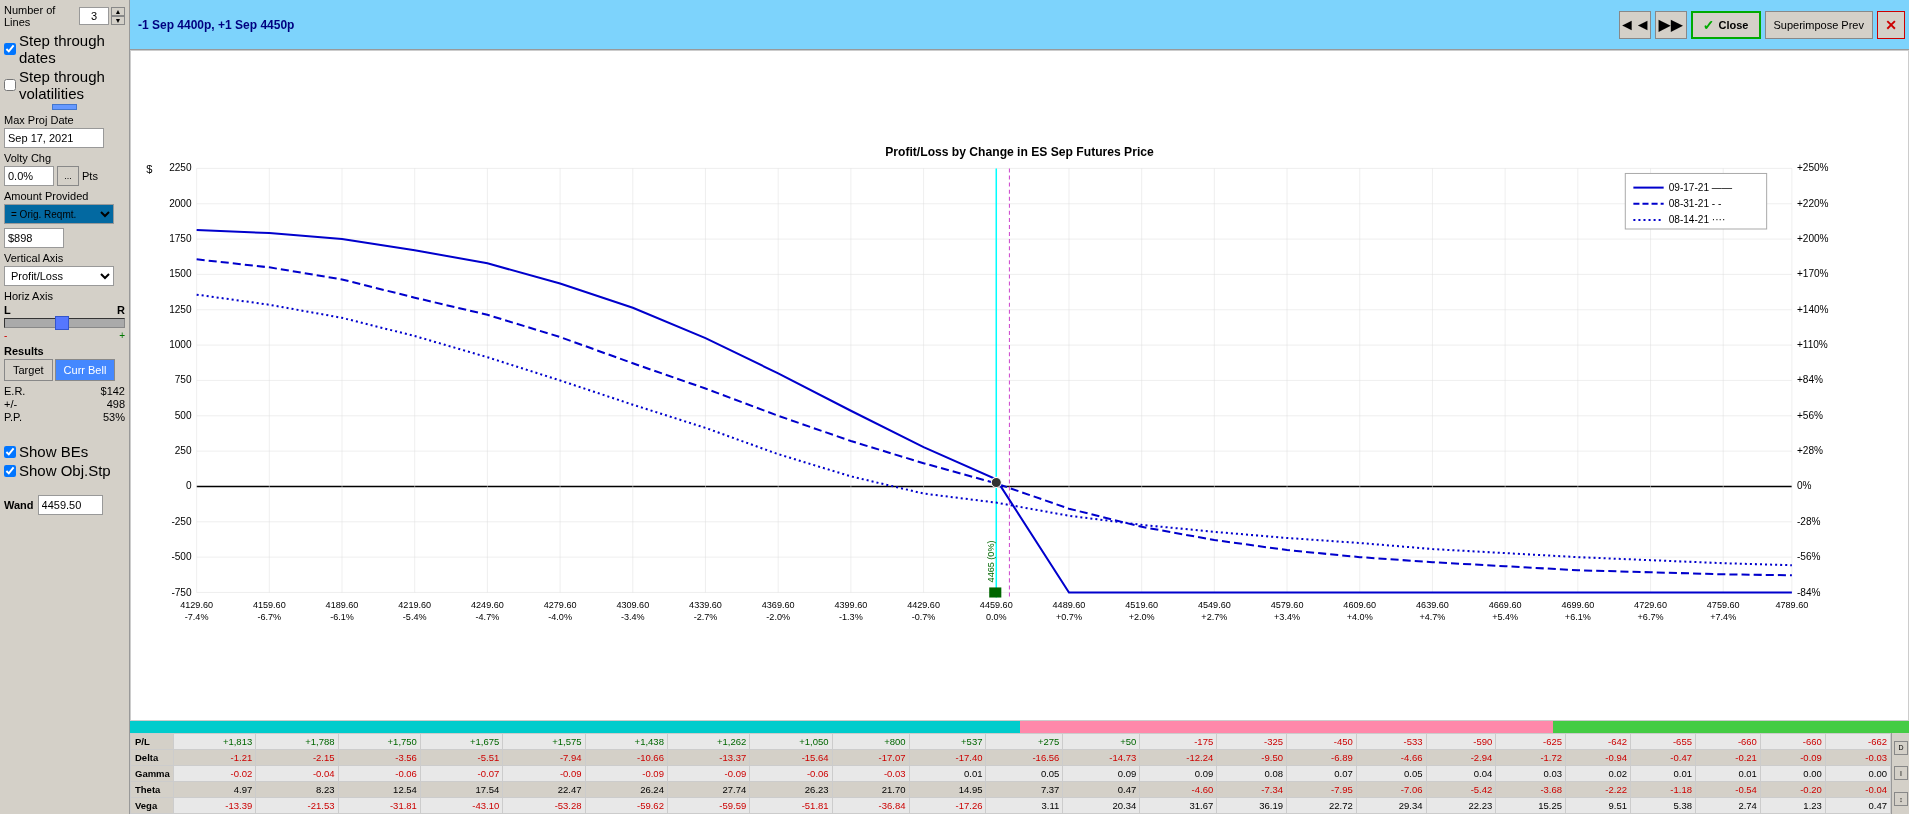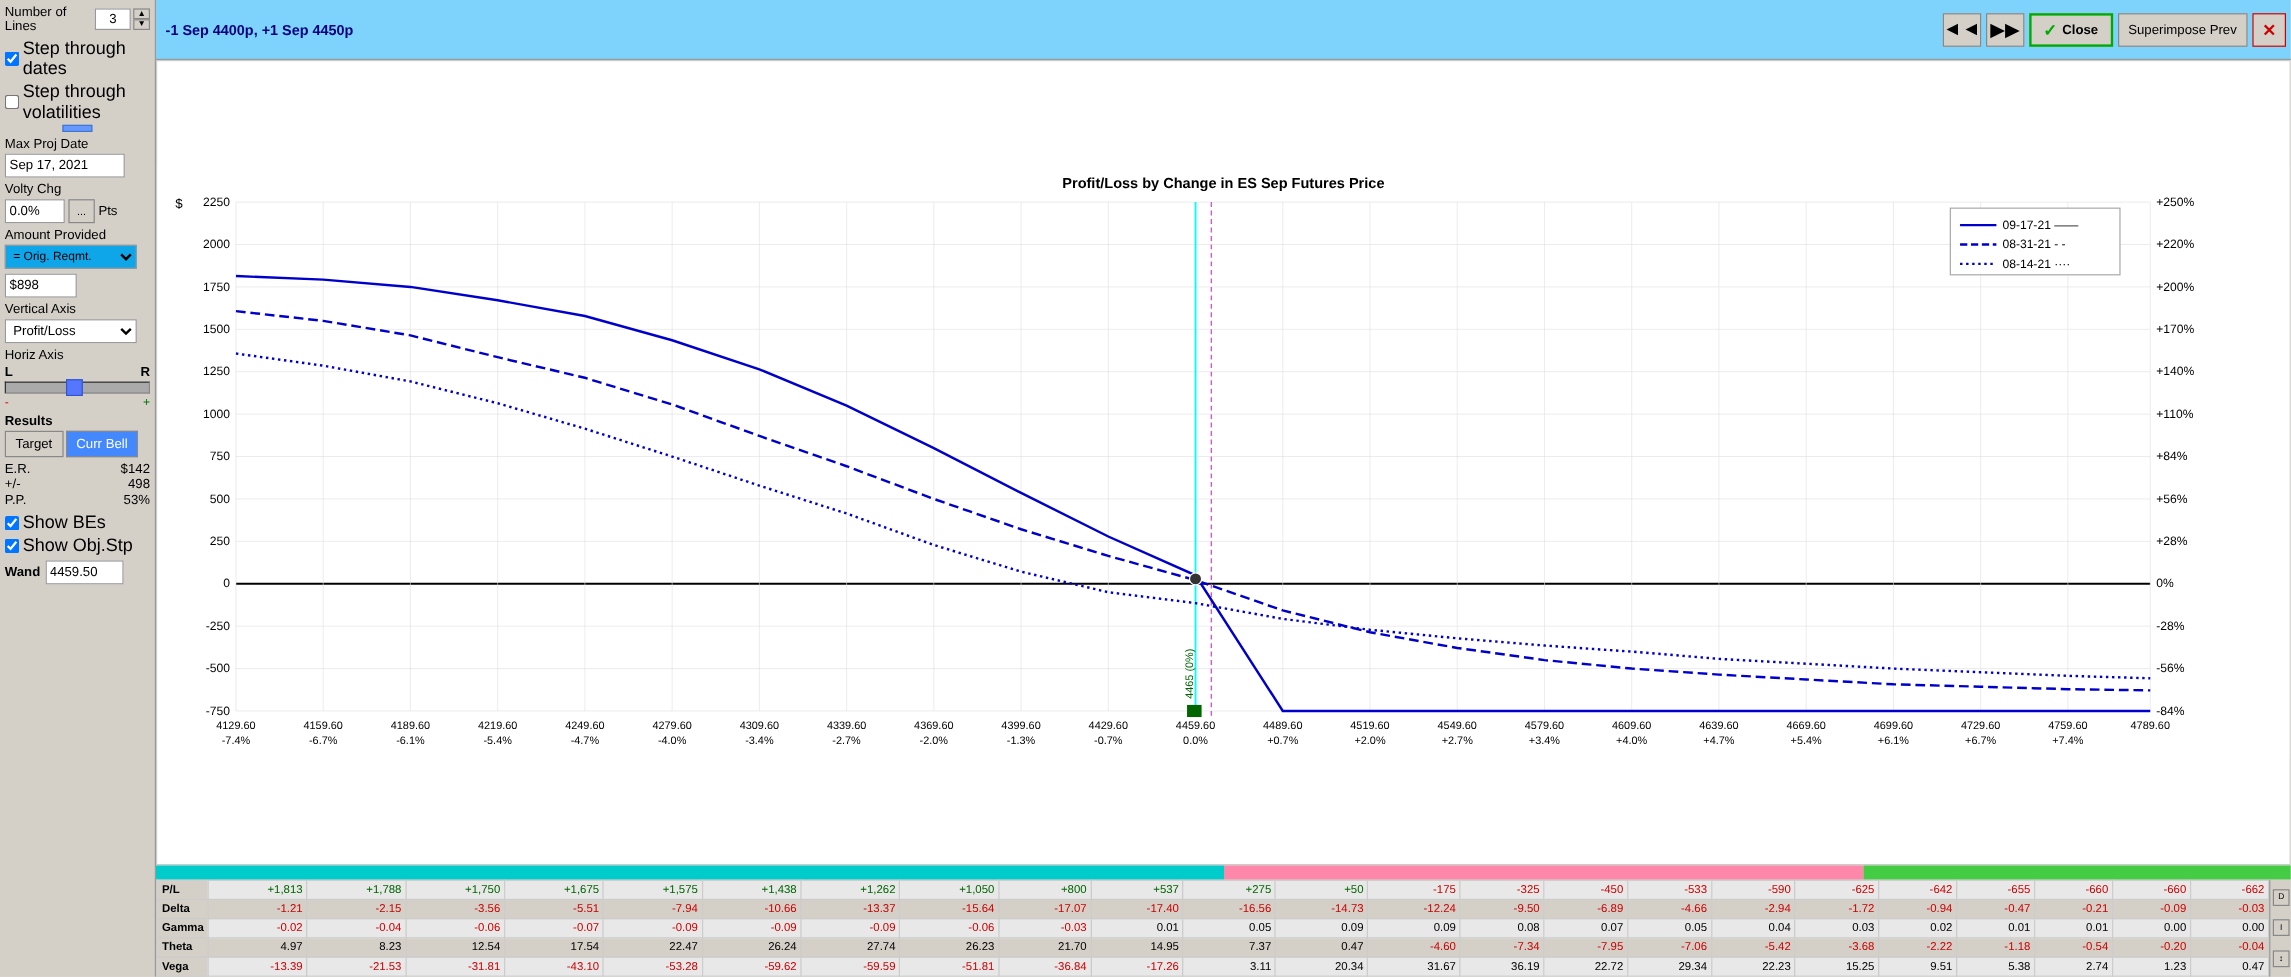--- a/index.html
+++ b/index.html
@@ -23,21 +23,21 @@
     .checkbox-row input[type=checkbox] { width: 12px; height: 12px; }
     .checkbox-label { font-size: 15px; }
     
     .date-input { width: 100px; height: 20px; border: 1px solid #999; background: white; font-size: 11px; padding: 1px 3px; }
     
     .volty-row { display: flex; align-items: center; gap: 3px; margin-bottom: 2px; }
     .volty-input { width: 50px; height: 20px; border: 1px solid #999; background: white; font-size: 11px; padding: 1px 3px; }
     .volty-btn { width: 22px; height: 20px; border: 1px solid #888; background: #d4d0c8; font-size: 9px; cursor: pointer; }
     .pts-label { font-size: 11px; }
     
-    .amount-select { width: 110px; height: 20px; border: 1px solid #999; background: #0ea5e9; font-size: 10px; padding: 1px 2px; cursor: pointer; }
+    .amount-select { width: 110px; height: 20px; border: 1px solid #999; background: #0369a1; font-size: 10px; padding: 1px 2px; cursor: pointer; }
     .amount-value-input { width: 60px; height: 20px; border: 1px solid #999; background: white; font-size: 11px; padding: 1px 3px; }
     
     .vertical-axis-select { width: 110px; height: 20px; border: 1px solid #999; background: white; font-size: 11px; padding: 1px 2px; cursor: pointer; }
     
     .horiz-axis-section { margin-bottom: 4px; }
     .horiz-lr { display: flex; justify-content: space-between; font-size: 11px; margin-bottom: 2px; }
     .horiz-lr span { font-weight: bold; }
     .slider-minus-plus { display: flex; justify-content: space-between; font-size: 10px; color: #cc0000; }
     
     .results-section { margin-top: 4px; }
@@ -45,23 +45,23 @@
     .results-buttons { display: flex; gap: 2px; margin-bottom: 4px; }
     .results-btn { height: 22px; padding: 0 8px; border: 1px solid #888; font-size: 11px; cursor: pointer; }
     .results-btn-target { background: #d4d0c8; }
     .results-btn-curr { background: #4488ff; color: white; }
     
     .results-grid { font-size: 11px; }
     .results-row { display: flex; justify-content: space-between; margin-bottom: 1px; }
     .results-key { color: #000; }
     .results-val { color: #000; text-align: right; }
     
-    .show-options { margin-top: 4px; }
-    
-    .wand-row { display: flex; align-items: center; gap: 4px; margin-top: 4px; }
+    .show-options { margin-top: 20px; }
+    
+    .wand-row { display: flex; align-items: center; gap: 4px; margin-top: 16px; }
     .wand-label { font-size: 11px; font-weight: bold; }
     .wand-input { width: 65px; height: 20px; border: 1px solid #999; background: white; font-size: 11px; padding: 1px 3px; }
     
     
     .right-area { flex: 1; display: flex; flex-direction: column; }
     
     
     .top-toolbar { height: 50px; background: #7dd3fc; border-bottom: 1px solid #999; display: flex; align-items: center; justify-content: space-between; padding: 2px 4px; }
     .strategy-label { font-size: 12px; color: #000080; font-weight: bold; margin-left: 4px; }
     .toolbar-right { display: flex; align-items: center; gap: 4px; }

